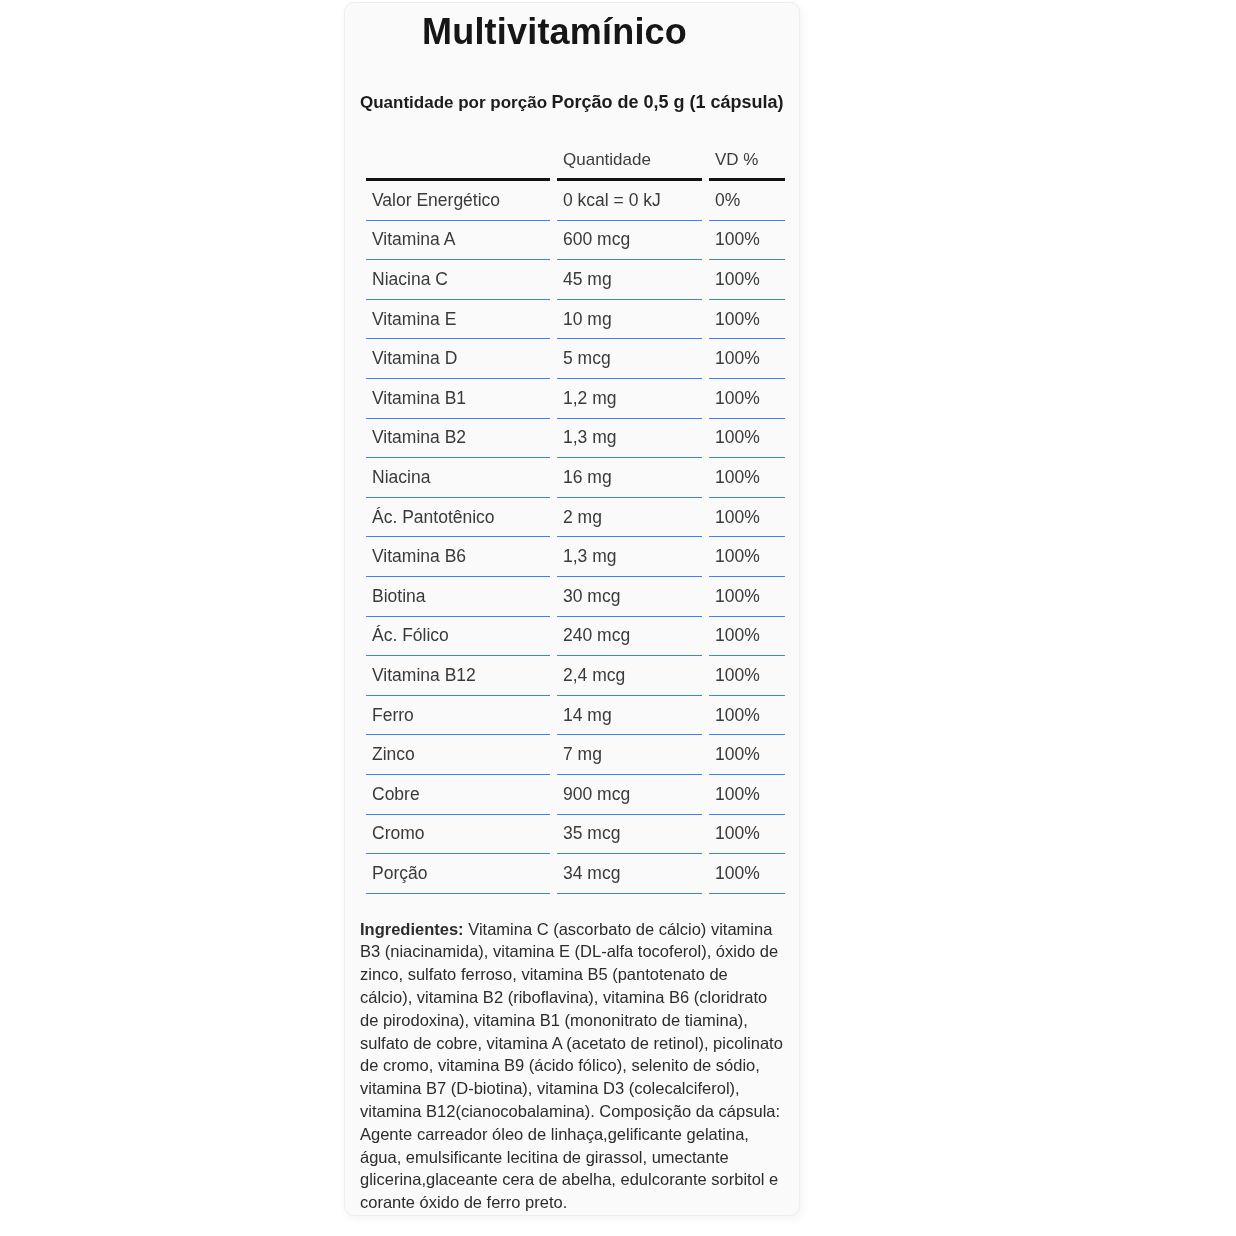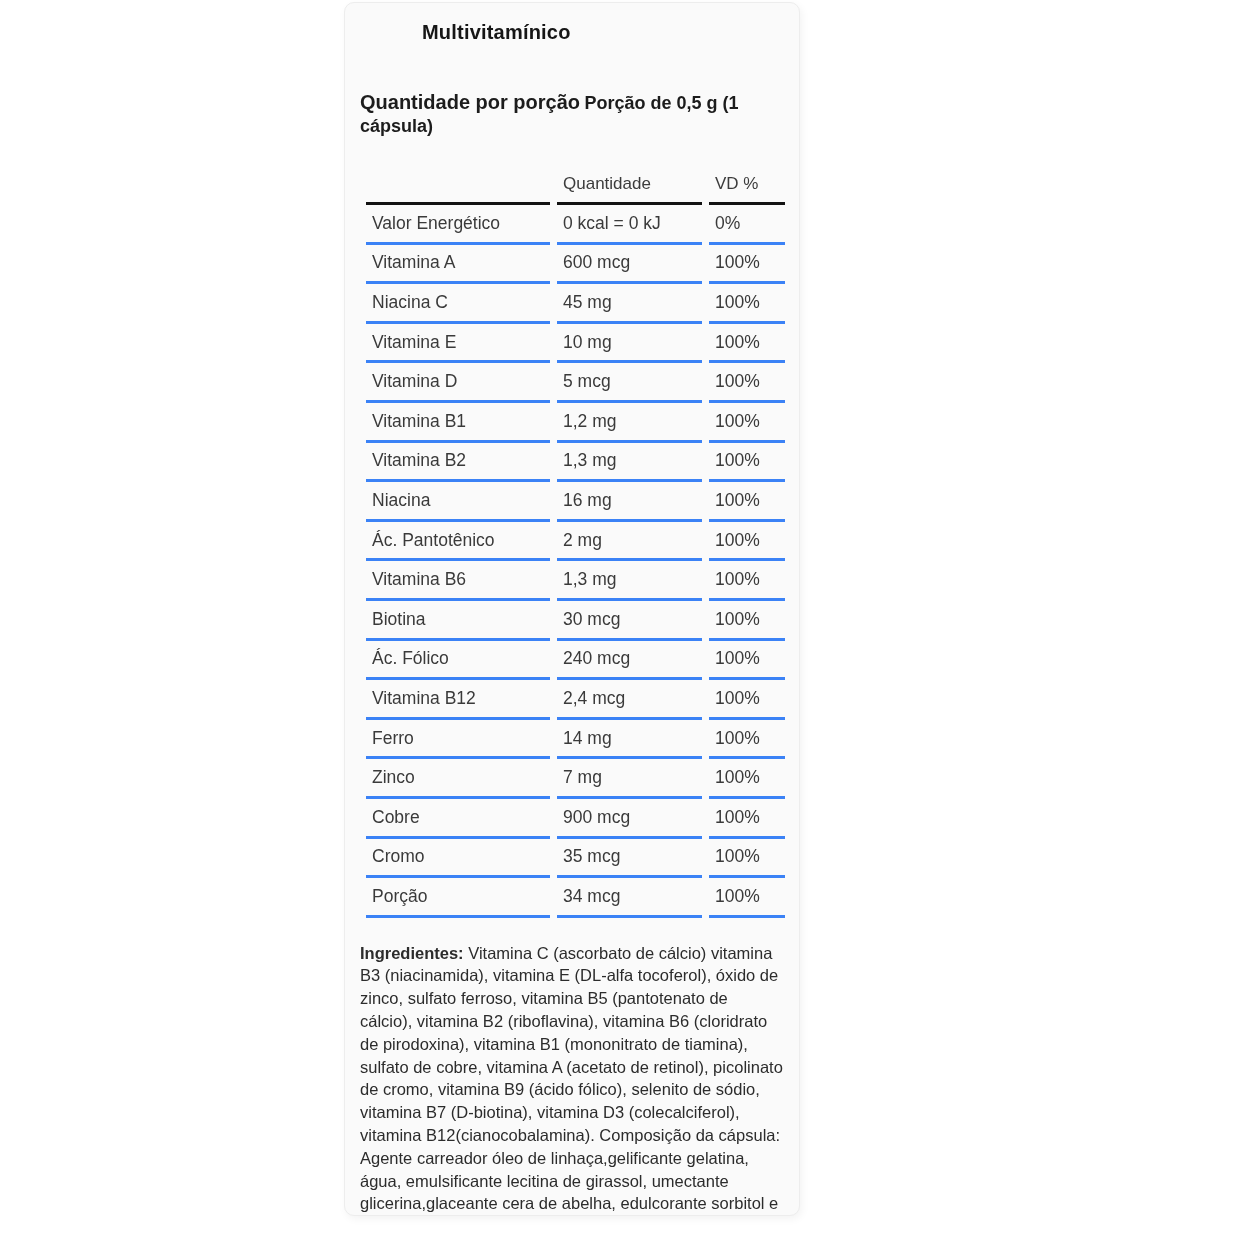--- a/index.html
+++ b/index.html
@@ -26,33 +26,33 @@
     box-sizing: border-box;
     background: #fafafa;
     border: 1px solid #ededed;
     border-radius: 10px;
     box-shadow: 2px 3px 8px rgba(0,0,0,0.05);
     padding: 0 15px;
     overflow: hidden;
   }
   .title {
     margin: 11px 0 0 62px;
-    font-size: 20px;
+    font-size: 36px;
     line-height: 36px;
     font-weight: 700;
     letter-spacing: 0.2px;
     color: #161616;
   }
   .serving {
     margin: 41px 0 0 0;
     line-height: 22px;
     color: #1c1c1c;
   }
   .serving-label {
-    font-size: 20px;
+    font-size: 17px;
     font-weight: 700;
   }
   .serving-detail {
     font-size: 18px;
     font-weight: 700;
   }
   .thead, .tbody {
     margin-left: 6px;
     display: grid;
     grid-template-columns: 184px 145px 76px;
@@ -72,21 +72,21 @@
     color: #3c3c3c;
     text-align: center;
   }
   .row { display: contents; }
   .tbody .cell {
     box-sizing: border-box;
     height: 39.6px;
     display: flex;
     align-items: center;
     padding-left: 6px;
-    border-bottom: 3px solid #3b82f6;
+    border-bottom: 1px solid #3b82f6;
     font-size: 17.5px;
     color: #3a3a3a;
     white-space: nowrap;
   }
   .ingredients {
     margin: 24px 0 0 0;
     width: 424px;
     font-size: 16.5px;
     line-height: 22.8px;
     color: #2c2c2c;

